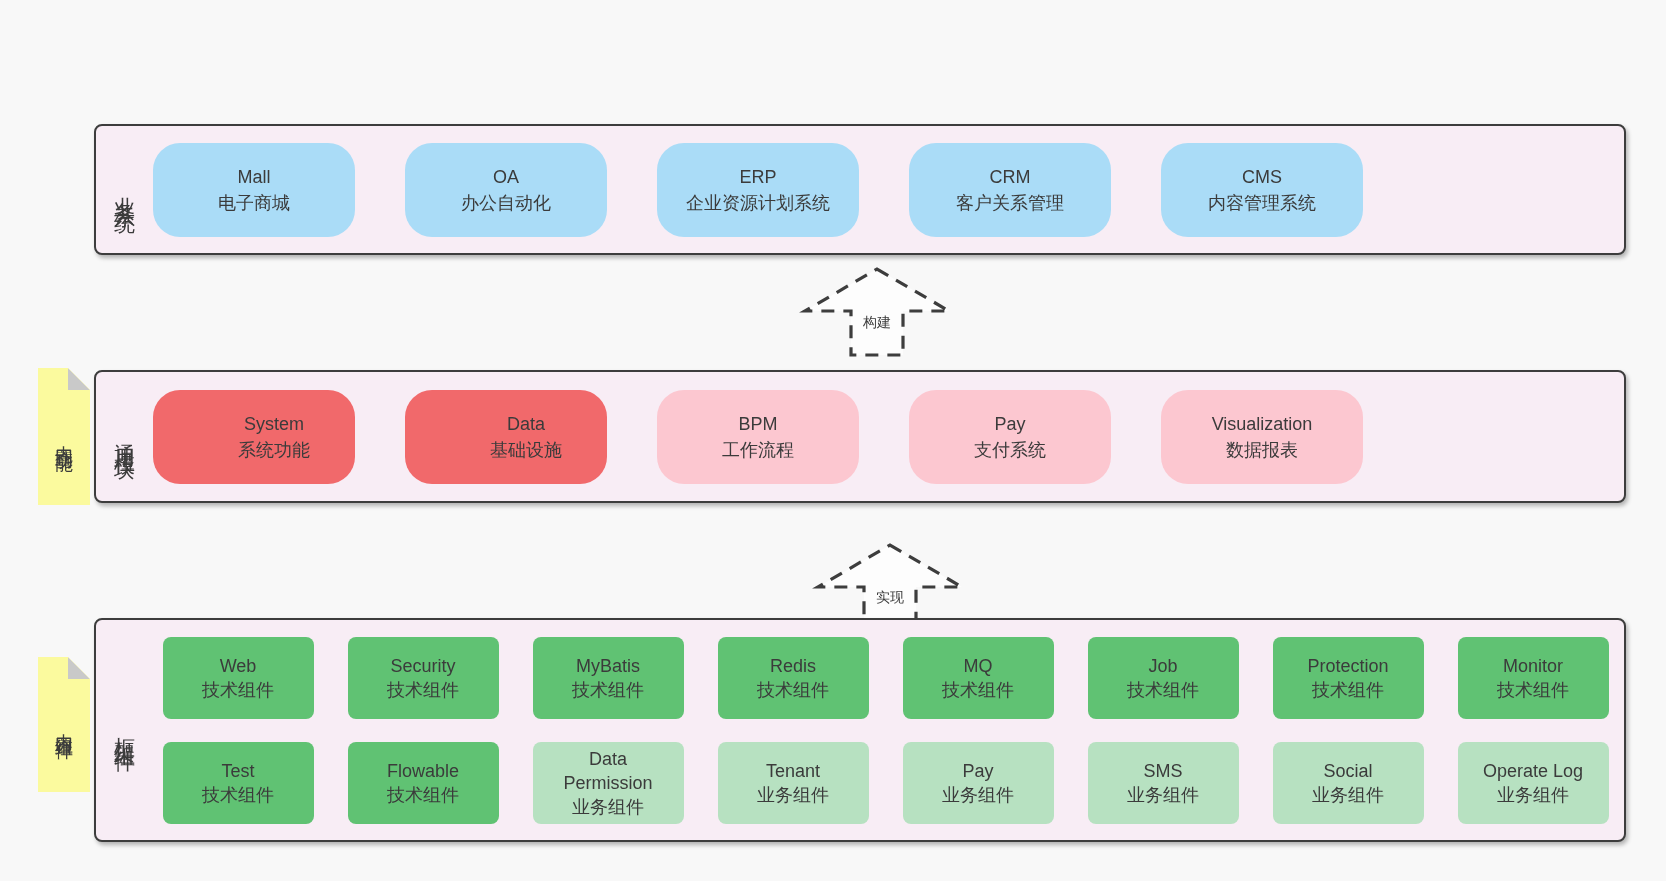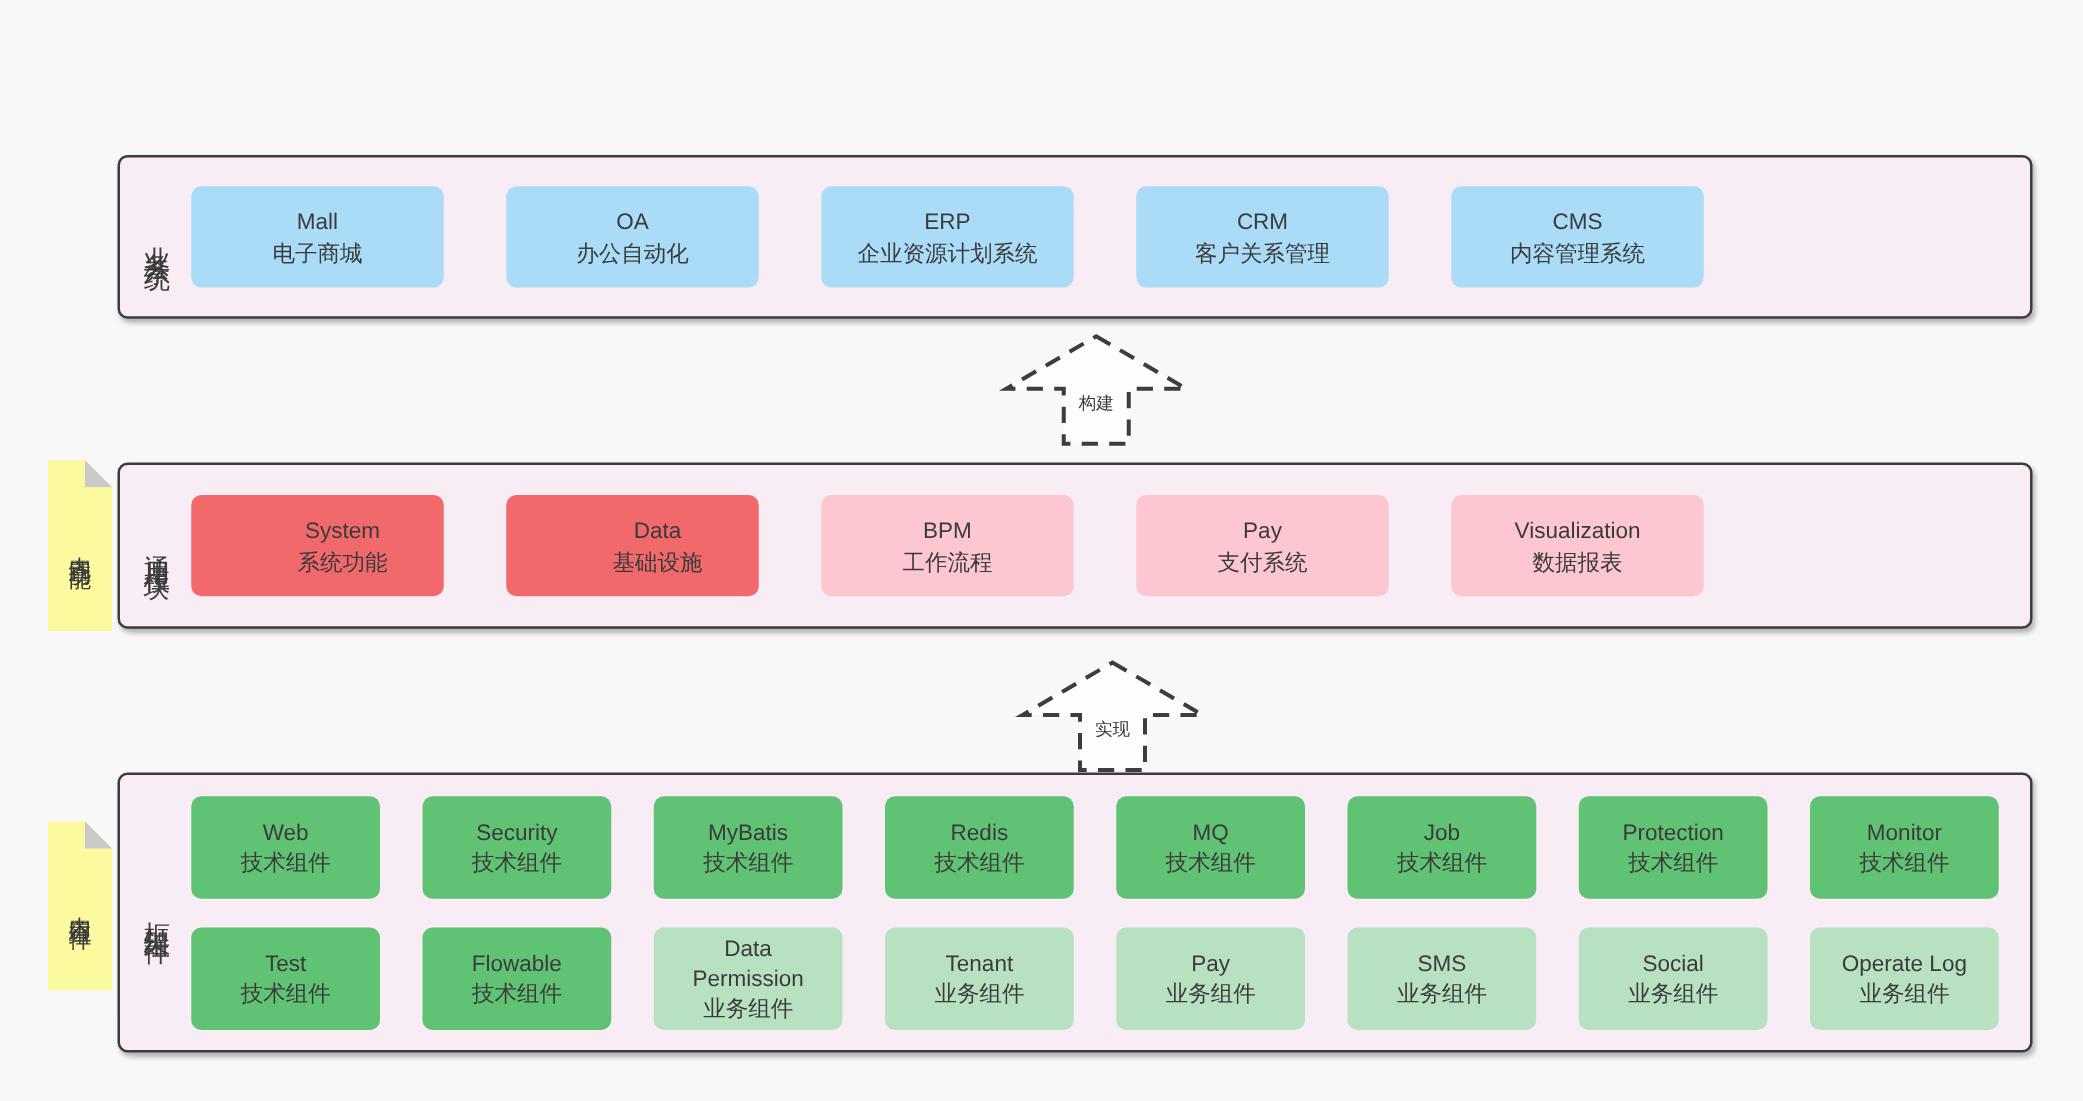--- a/index.html
+++ b/index.html
@@ -25,27 +25,27 @@
     display:flex;align-items:center;justify-content:center;
     writing-mode:vertical-rl;text-orientation:upright;
     font-size:21px;letter-spacing:5px;line-height:1;
   }
   .rows{
     position:absolute;left:57px;top:0;bottom:0;right:6px;
     display:flex;flex-direction:column;justify-content:center;gap:23px;
   }
   .row{display:flex;}
   .layer-a .row,.layer-b .row{gap:50px;}
-  .layer-c .row{gap:34px;}
+  .layer-c .row{gap:34px;justify-content:center;}
   .box{
     border-radius:8px;box-sizing:border-box;
     display:flex;flex-direction:column;align-items:center;justify-content:center;
     text-align:center;font-size:18px;line-height:26px;
   }
-  .layer-a .box,.layer-b .box{width:202px;height:81px;}
+  .layer-a .box,.layer-b .box{width:202px;height:94px;border-radius:27px;}
   .layer-c .box{width:151px;height:82px;line-height:24px;}
   .layer-c .box-title{max-width:115px;}
   .blue{background:var(--blue,#aadcf7);}
   .red{background:var(--red,#f1696b);padding-left:40px;}
   .pink{background:var(--pink,#fcc7d0);}
   .green{background:var(--green,#60c273);}
   .light-green{background:var(--light-green,#b7e1c1);}
   
   .note{
     position:absolute;left:38px;width:52px;
@@ -60,21 +60,21 @@
     background:var(--note-fold,#c9c9c9);
     clip-path:polygon(0 0,100% 100%,0 100%);
   }
   .note-label{
     writing-mode:vertical-rl;text-orientation:upright;
     font-size:18px;letter-spacing:3px;line-height:1;
   }
   
   .arrow{position:absolute;width:160px;height:92px;}
   .arrow-1{left:797px;top:266px;}
-  .arrow-2{left:810px;top:527px;}
+  .arrow-2{left:810px;top:542px;font-family:Liberation Serif, serif;}
   .arrow svg{position:absolute;left:0;top:0;width:100%;height:100%;}
   .arrow polygon{
     fill:var(--arrow-fill,#fdfdfd);
     stroke:var(--container-border,#3d3d3d);
     stroke-width:3.2;stroke-dasharray:13 9;stroke-linecap:butt;
   }
   .arrow-label{
     position:absolute;left:0;right:0;top:46px;
     text-align:center;font-size:14px;line-height:20px;
   }

